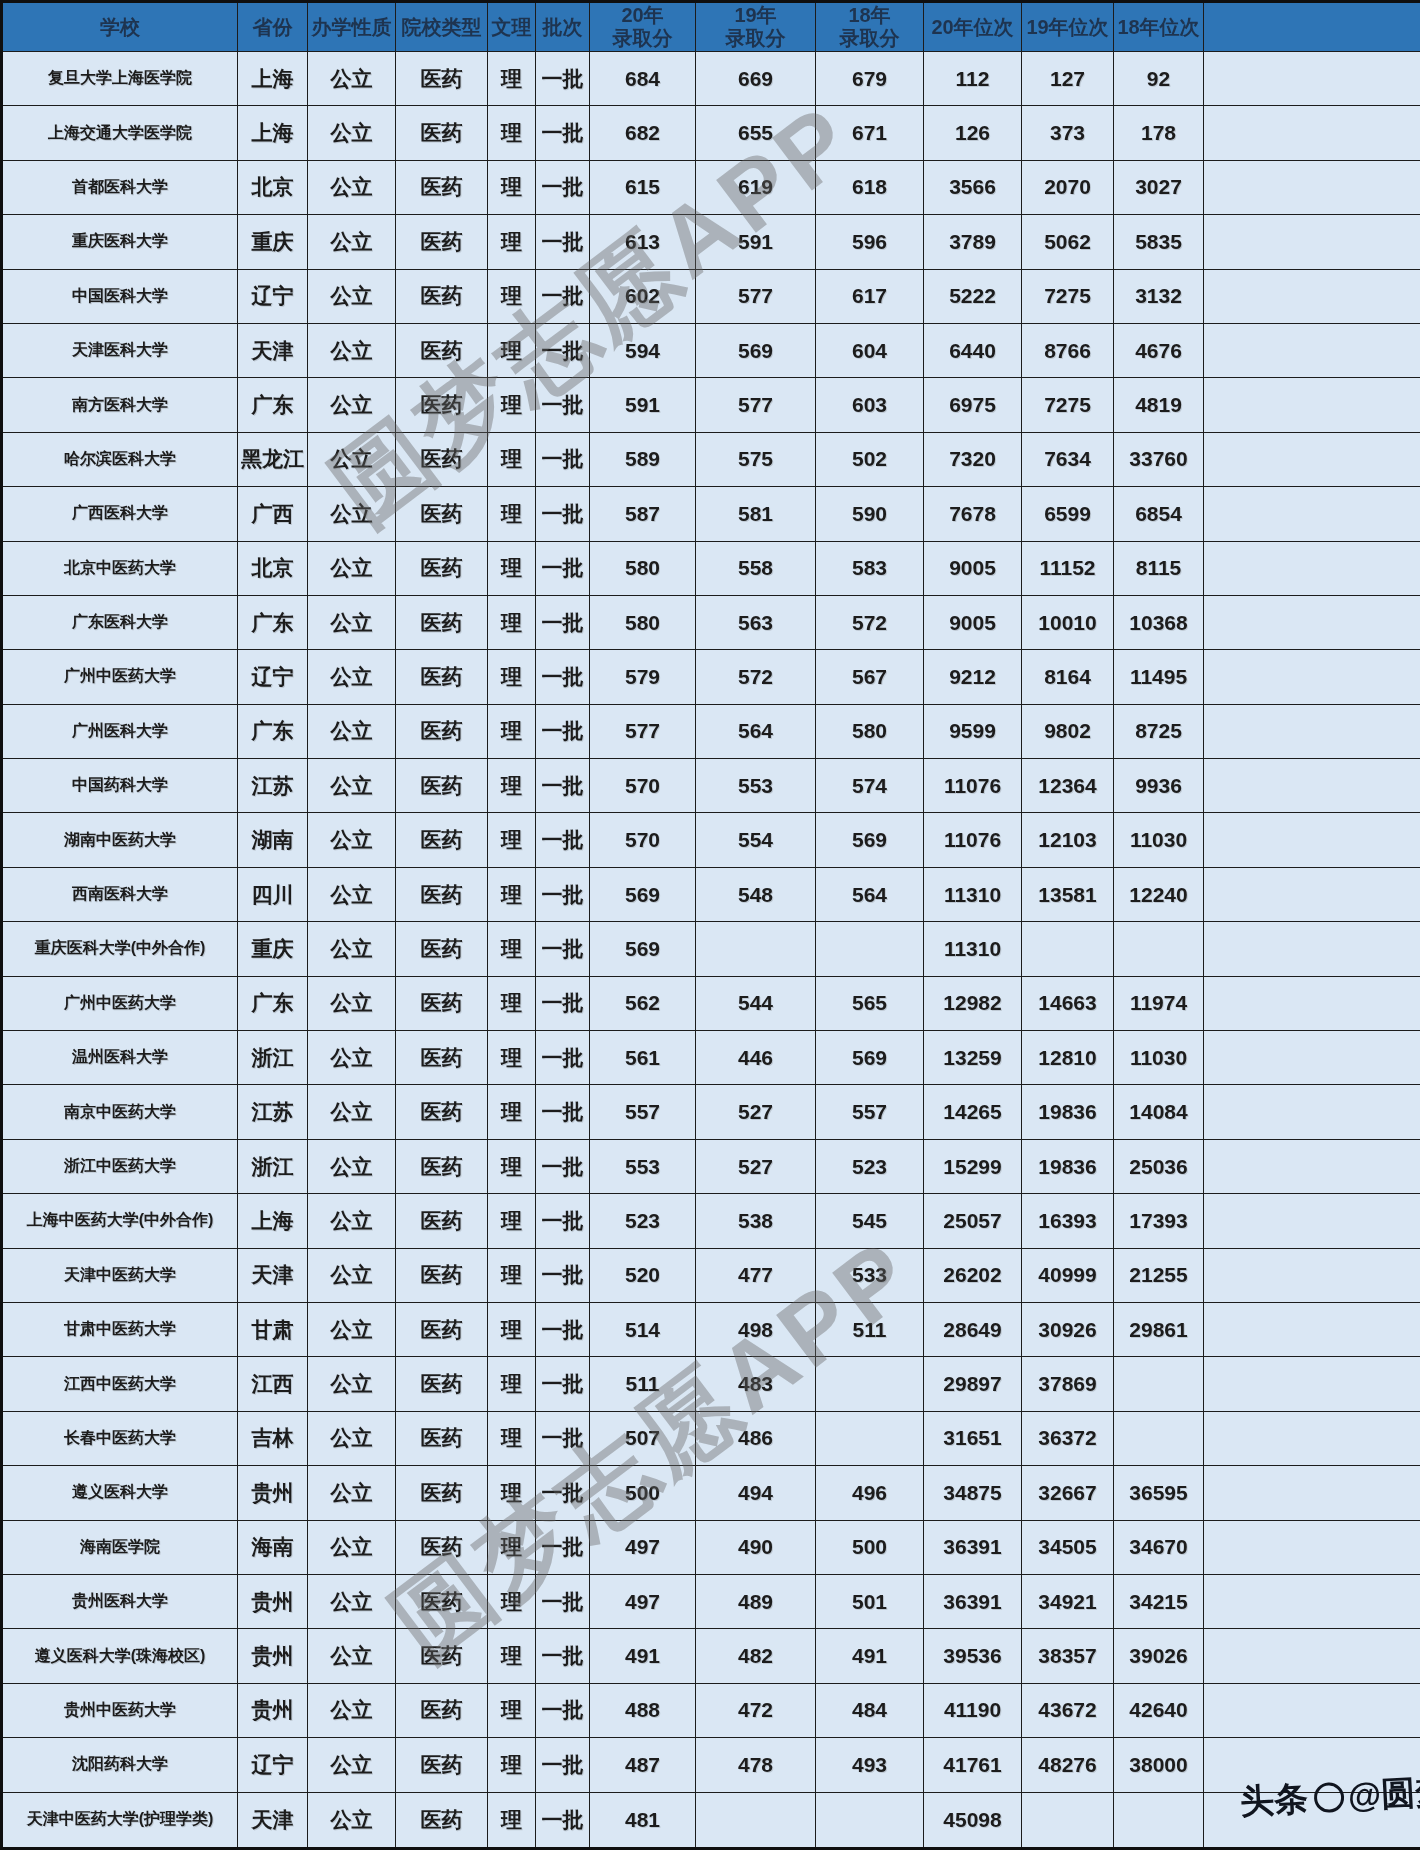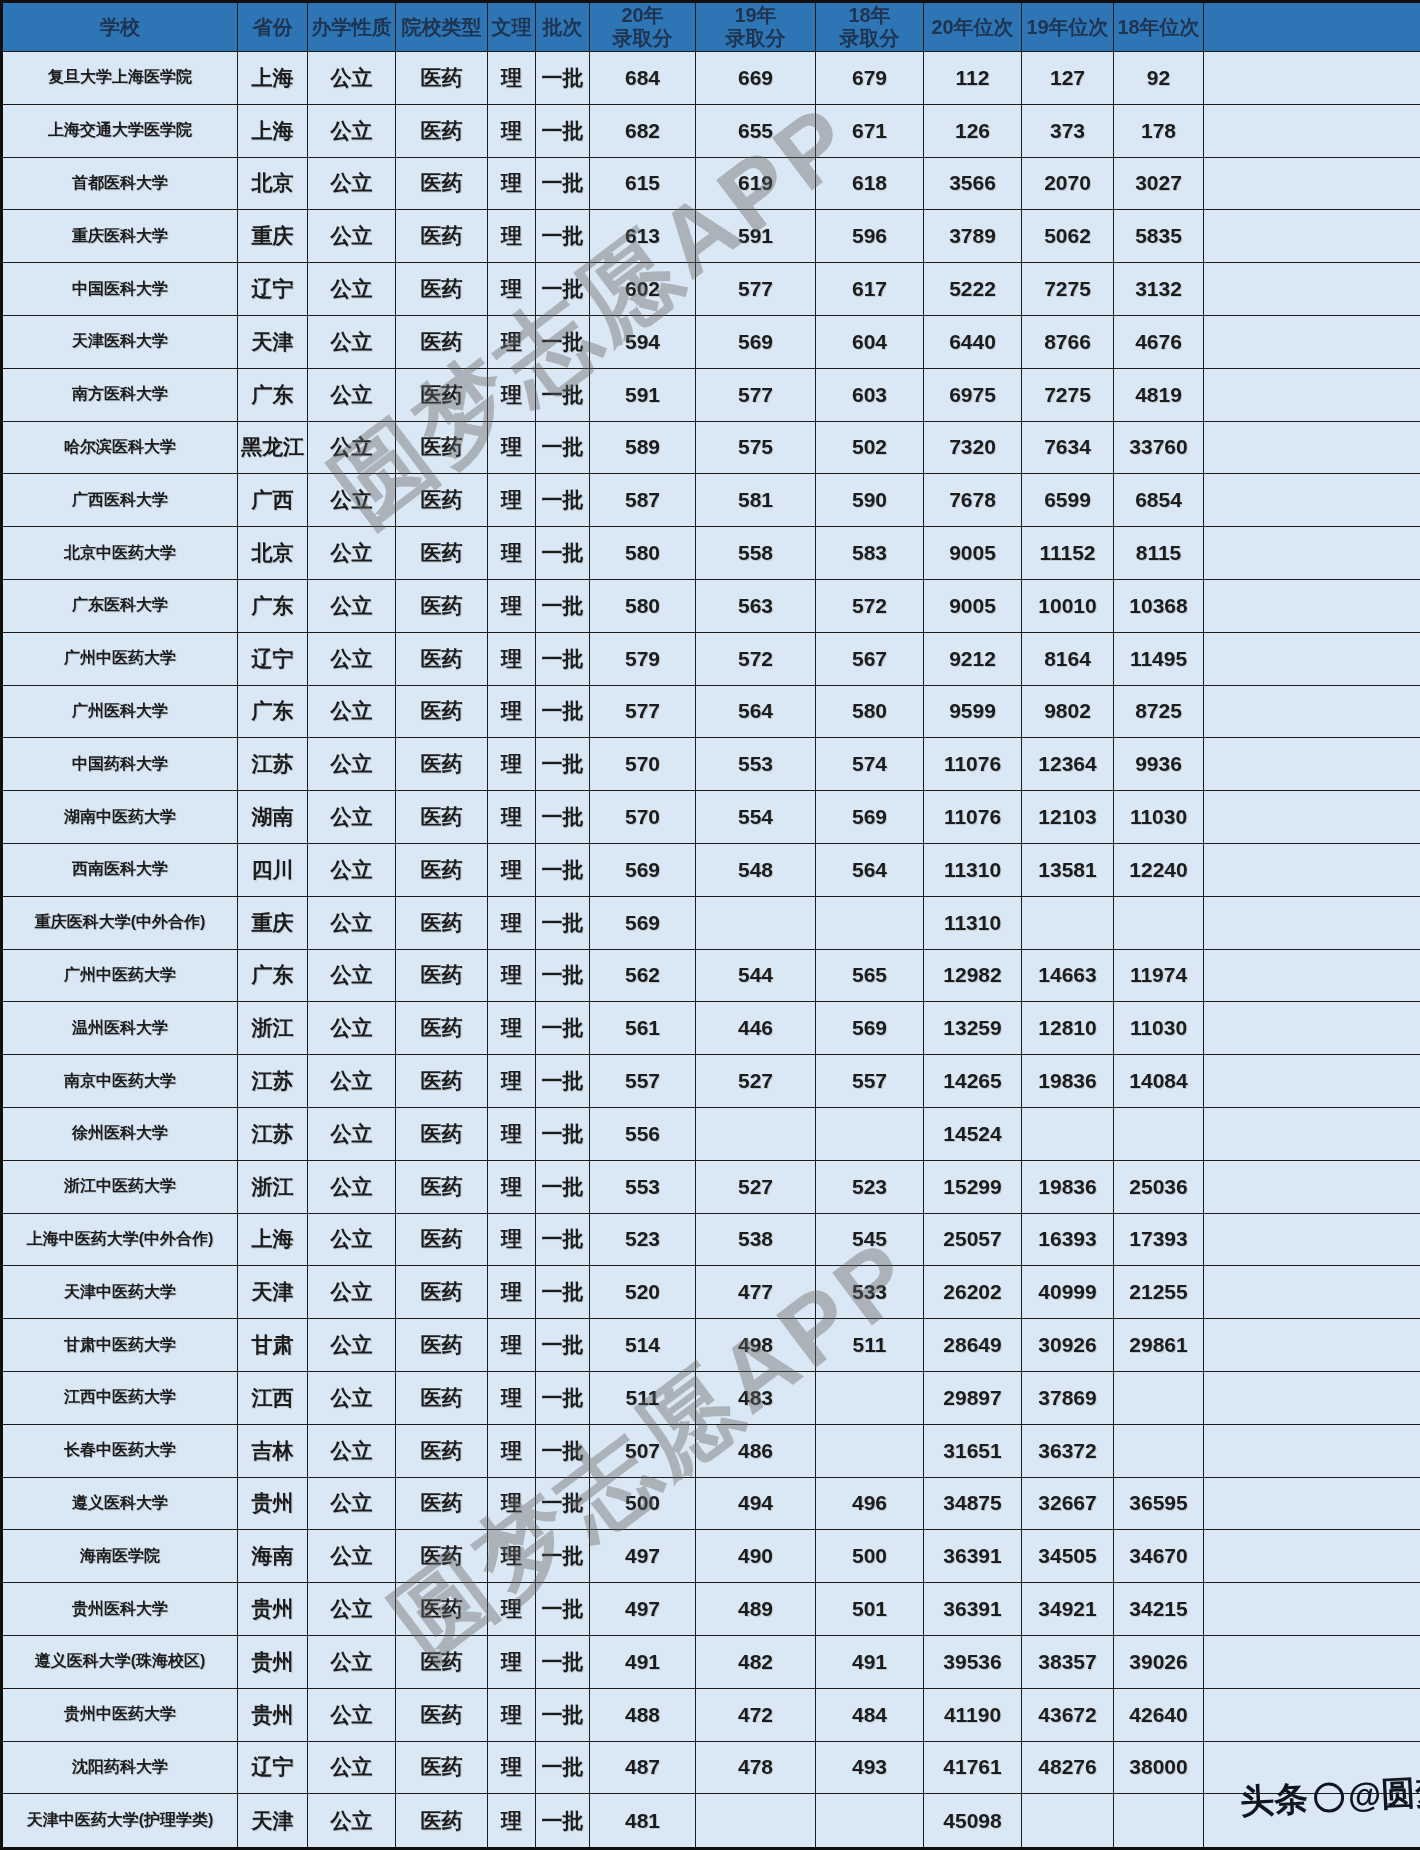--- a/index.html
+++ b/index.html
@@ -421,35 +421,20 @@
         <td class="c-batch">一批</td>
         <td class="c-s20">557</td>
         <td class="c-s19">527</td>
         <td class="c-s18">557</td>
         <td class="c-r20">14265</td>
         <td class="c-r19">19836</td>
         <td class="c-r18">14084</td>
         <td class="c-spacer"></td>
       </tr>
       <tr>
-        <td class="c-school">徐州医科大学</td>
-        <td class="c-province">江苏</td>
-        <td class="c-ownership">公立</td>
-        <td class="c-category">医药</td>
-        <td class="c-track">理</td>
-        <td class="c-batch">一批</td>
-        <td class="c-s20">556</td>
-        <td class="c-s19"></td>
-        <td class="c-s18"></td>
-        <td class="c-r20">14524</td>
-        <td class="c-r19"></td>
-        <td class="c-r18"></td>
-        <td class="c-spacer"></td>
-      </tr>
-      <tr>
         <td class="c-school">浙江中医药大学</td>
         <td class="c-province">浙江</td>
         <td class="c-ownership">公立</td>
         <td class="c-category">医药</td>
         <td class="c-track">理</td>
         <td class="c-batch">一批</td>
         <td class="c-s20">553</td>
         <td class="c-s19">527</td>
         <td class="c-s18">523</td>
         <td class="c-r20">15299</td>

